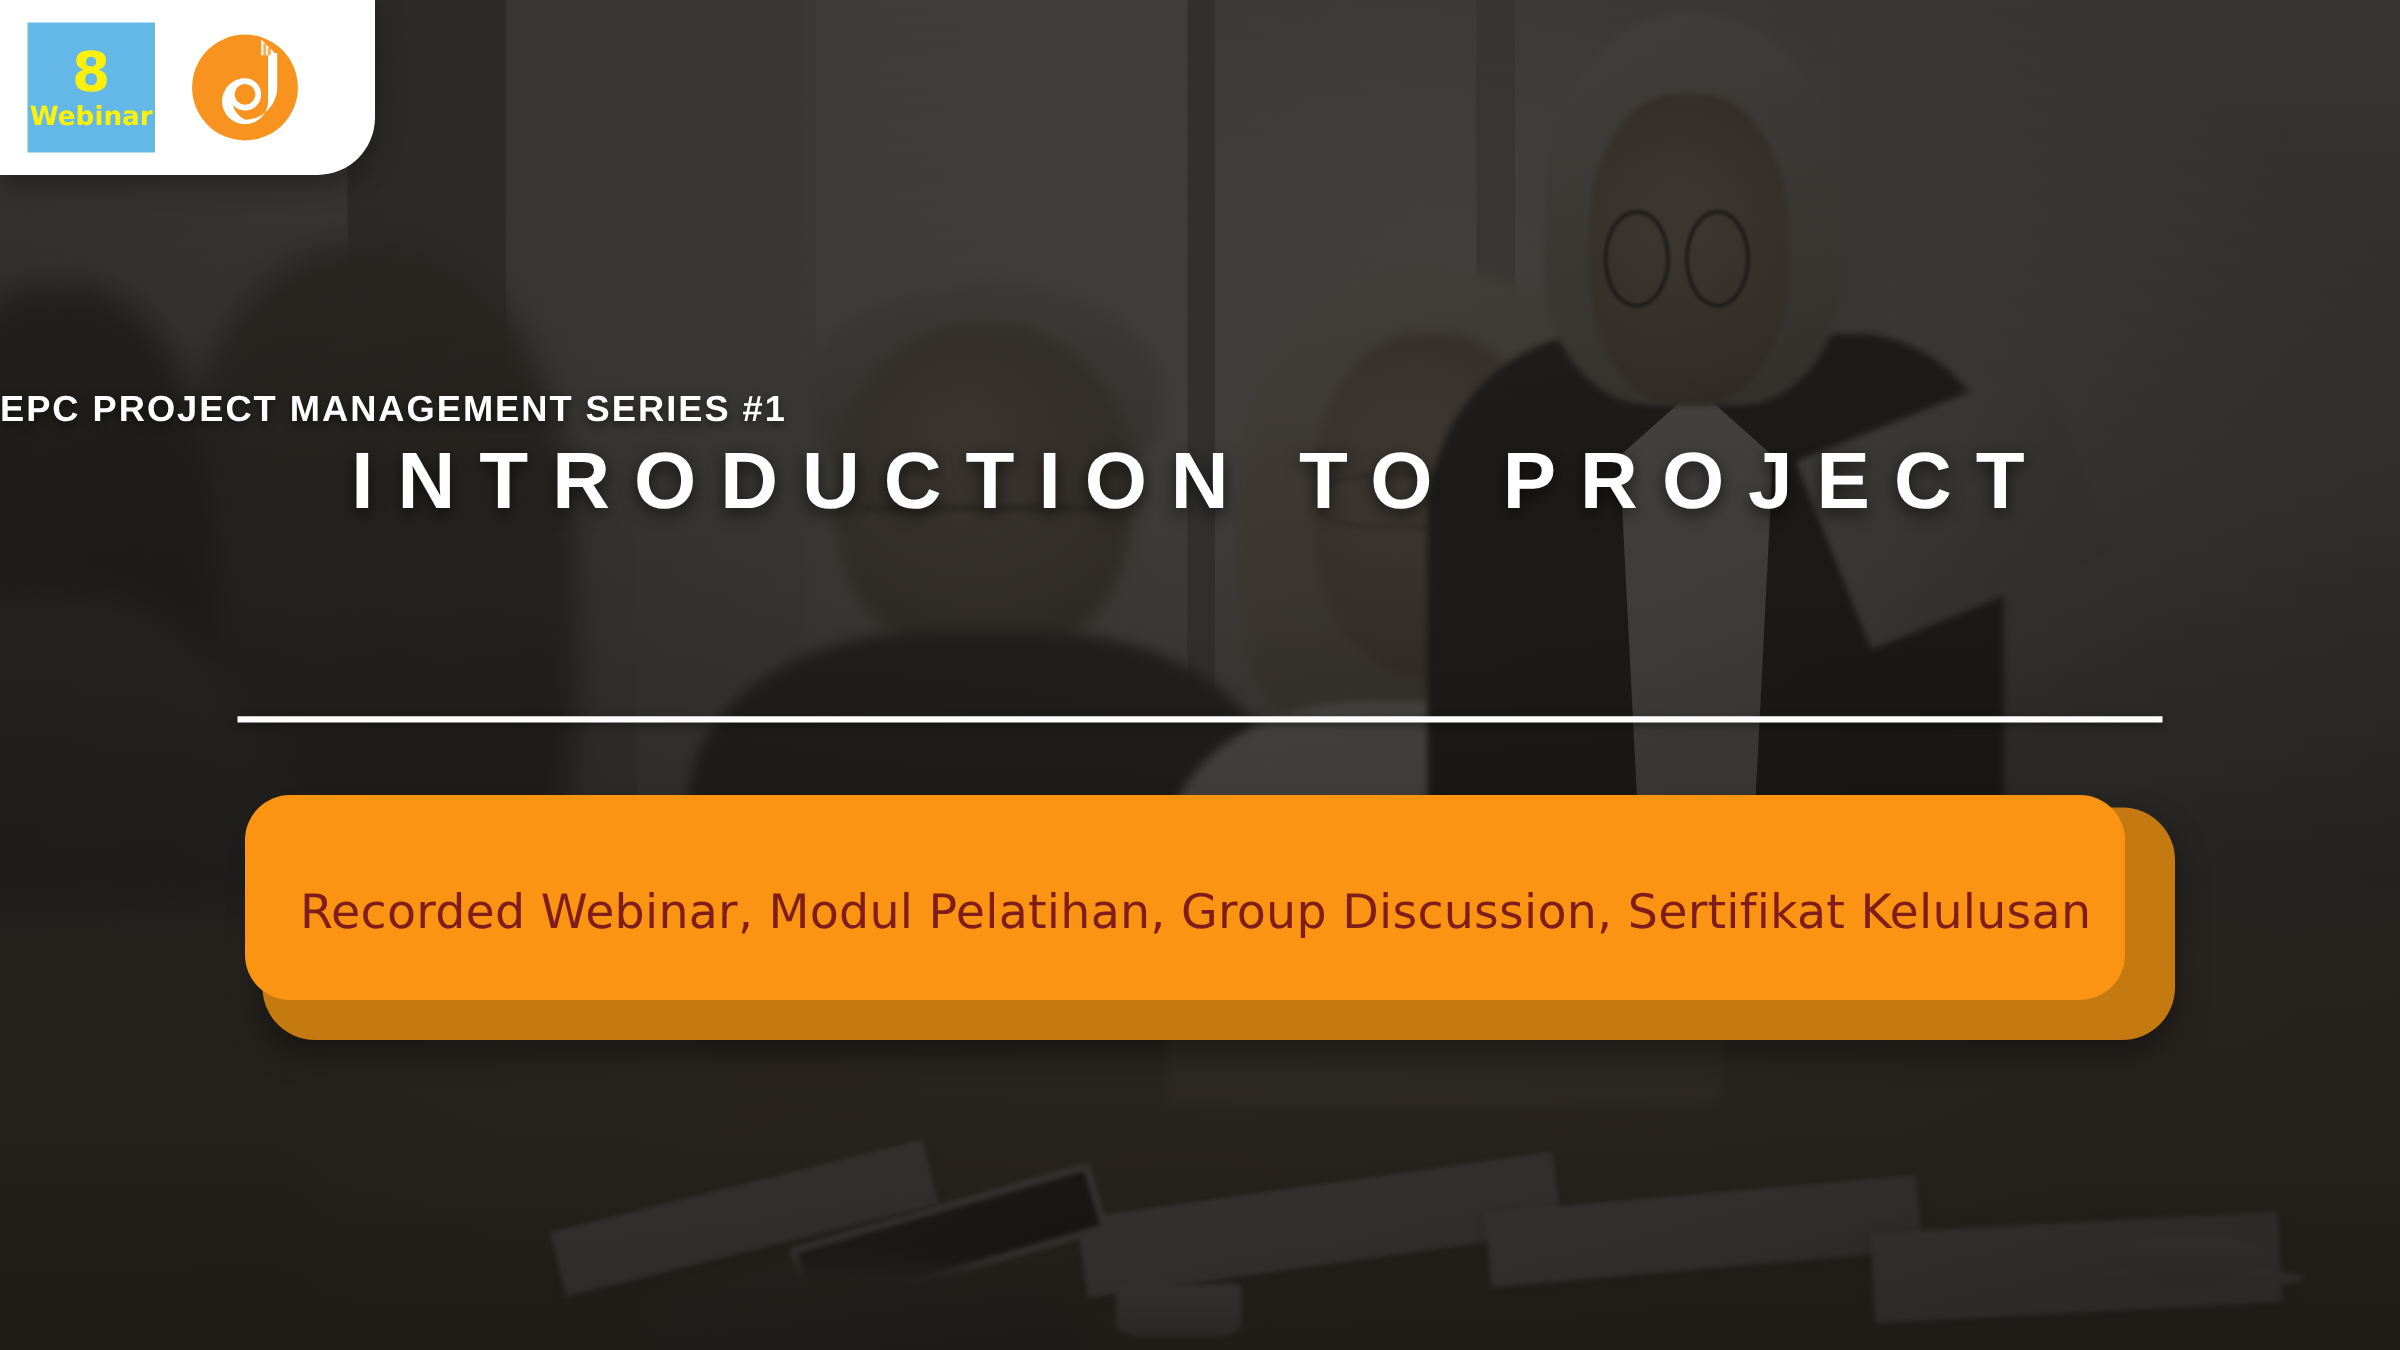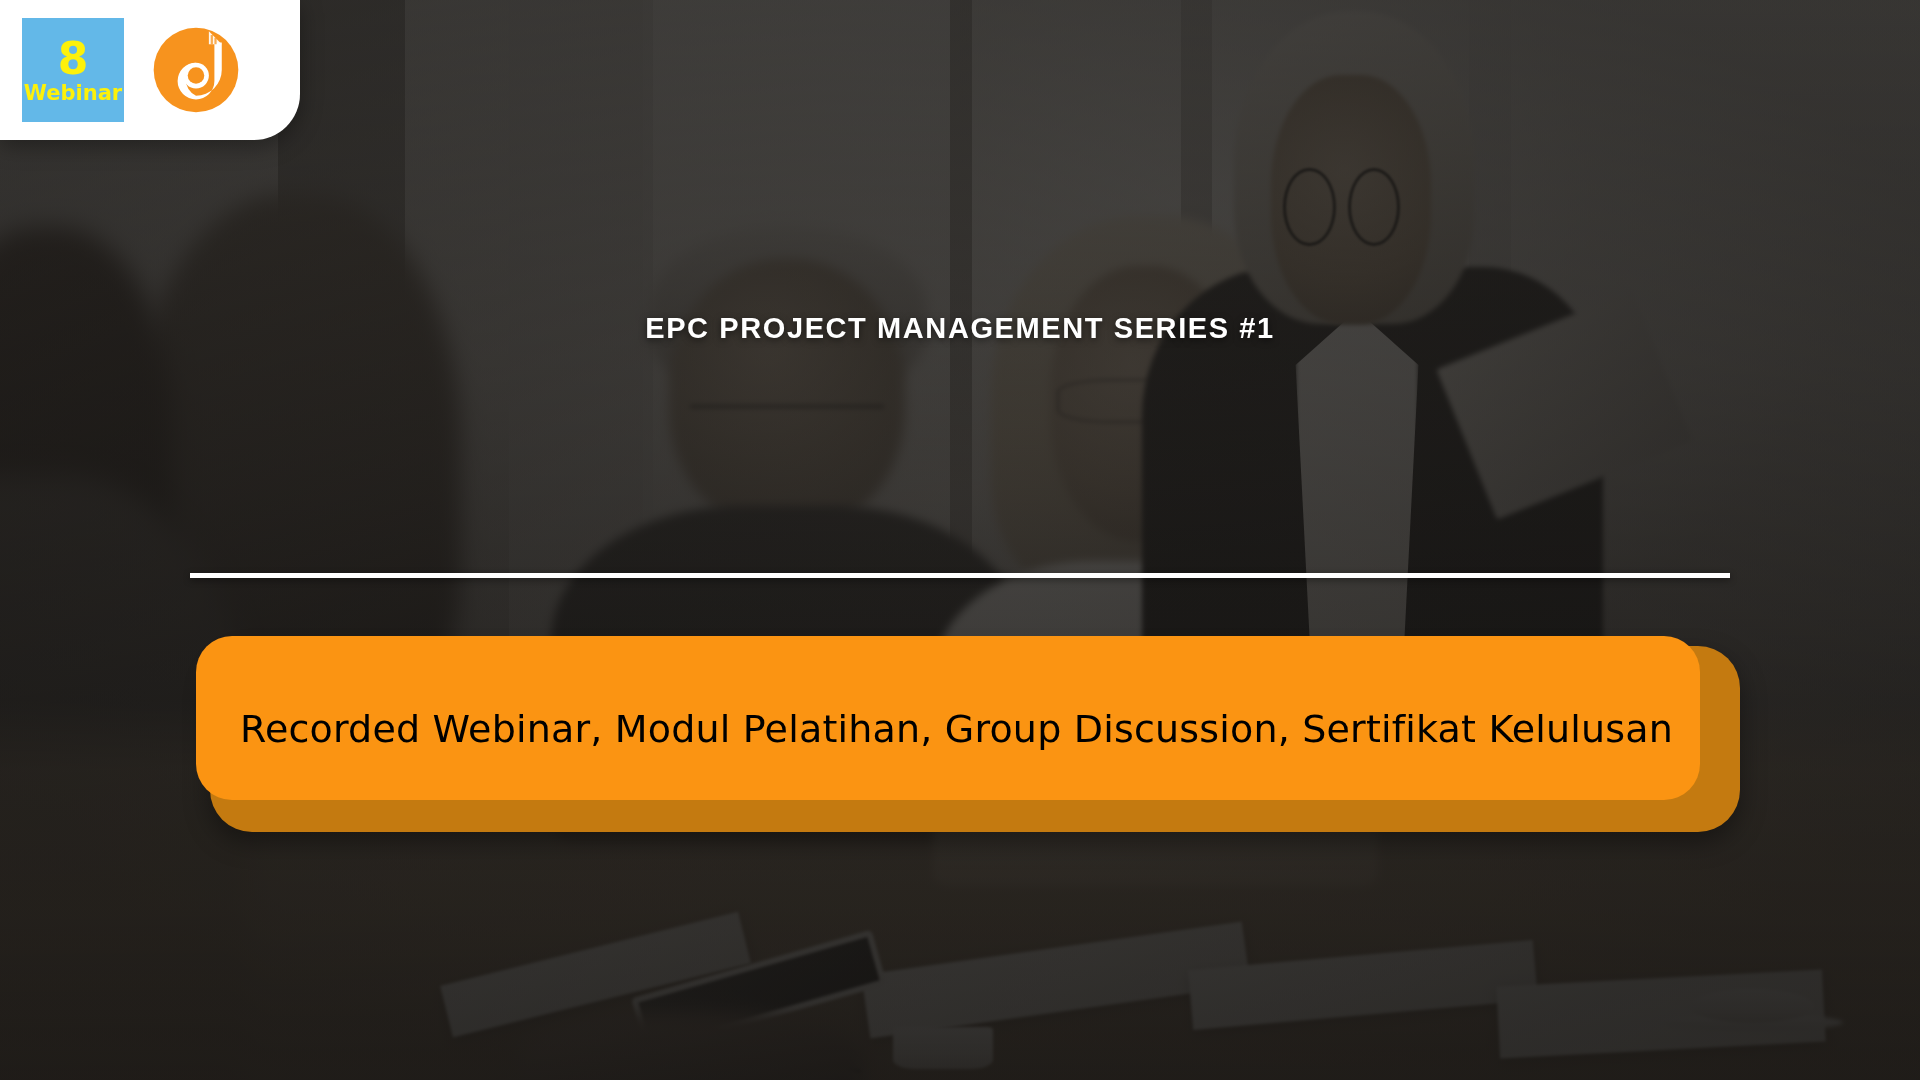--- a/index.html
+++ b/index.html
@@ -255,21 +255,21 @@
     font-size:21px; font-weight:700;
     color:#fdf10a;
   }
   .logo-mark { width:92px; height:92px; }
 
   
   .content { position:absolute; inset:0; z-index:30; }
 
   .eyebrow {
     position:absolute; top:312px; left:0; right:0;
-    text-align:center;
+    text-align:left;
     color:#ffffff;
     font-family:"Liberation Sans", sans-serif;
     font-size:29px;
     font-weight:700;
     letter-spacing:.055em;
     text-shadow:0 2px 7px rgba(0,0,0,.55);
     white-space:nowrap;
   }
 
   .headline {
@@ -317,21 +317,21 @@
   }
   .banner-title {
     color:#ffffff;
     font-family:"DejaVu Sans", sans-serif;
     font-size:39px;
     font-weight:400;
     letter-spacing:.01em;
     line-height:1.1;
   }
   .banner-body {
-    color:#000000;
+    color:#7f1d1d;
     font-family:"DejaVu Sans", sans-serif;
     font-size:38px;
     font-weight:400;
     letter-spacing:.005em;
     line-height:1.15;
     white-space:nowrap;
   }
 </style>
 </head>
 <body>
@@ -426,20 +426,21 @@
         <rect x="70" y="15" width="2.4" height="7" fill="#f7931e" opacity="0.75"></rect>
       </svg>
     </div>
   </div>
 
   <div class="content">
 
     <div class="eyebrow">EPC PROJECT MANAGEMENT SERIES #1</div>
 
     <div class="headline">
+      <span class="line">INTRODUCTION TO PROJECT</span>
     </div>
 
     <div class="rule"></div>
 
     <div class="banner-wrap">
       <div class="banner-shadow"></div>
       <div class="banner">
         <div class="banner-body">Recorded Webinar, Modul Pelatihan, Group Discussion, Sertifikat Kelulusan</div>
       </div>
     </div>

